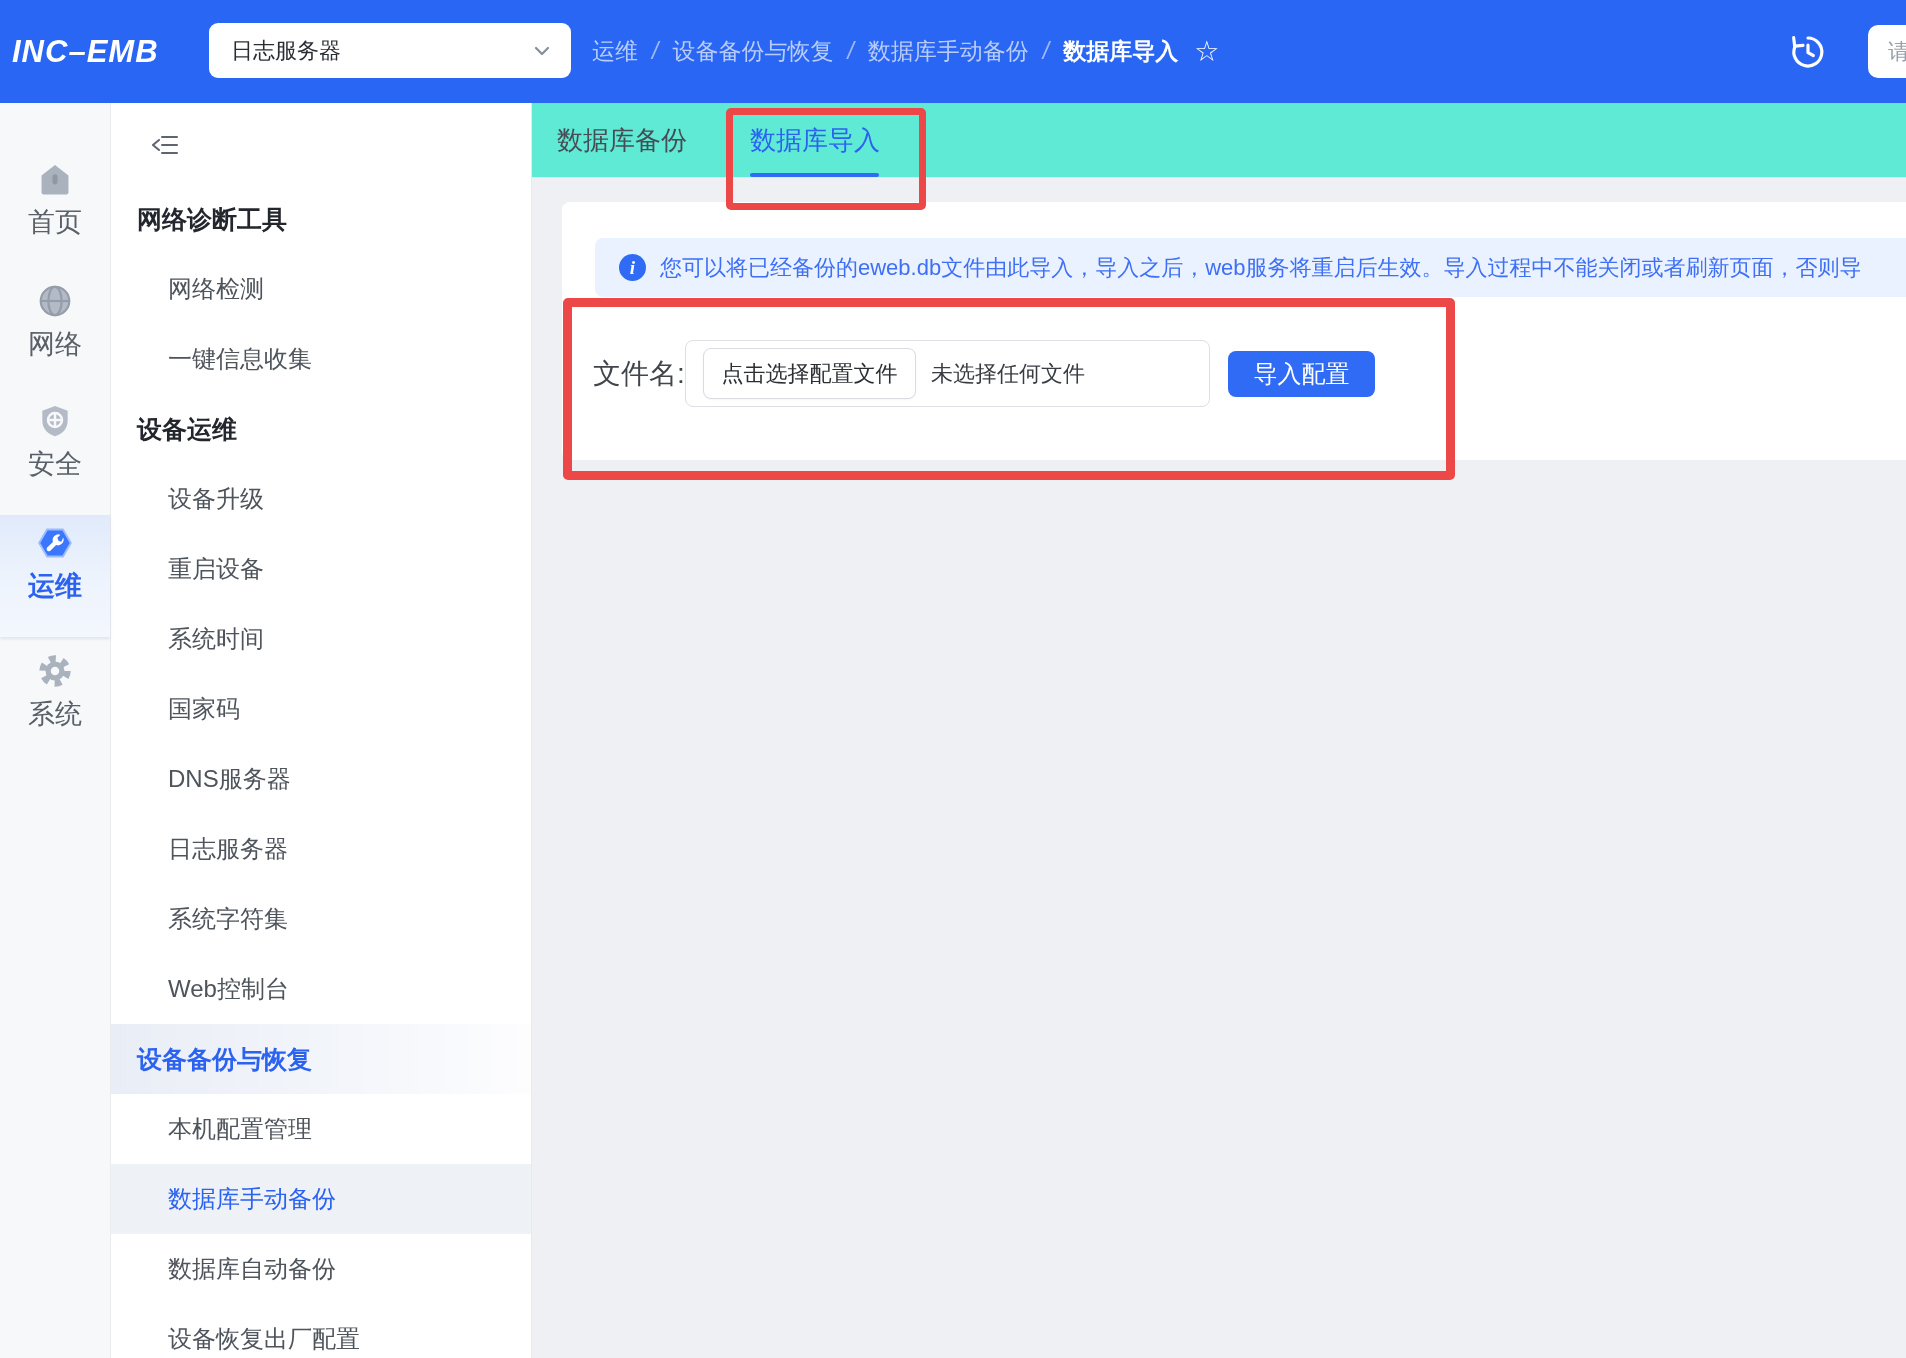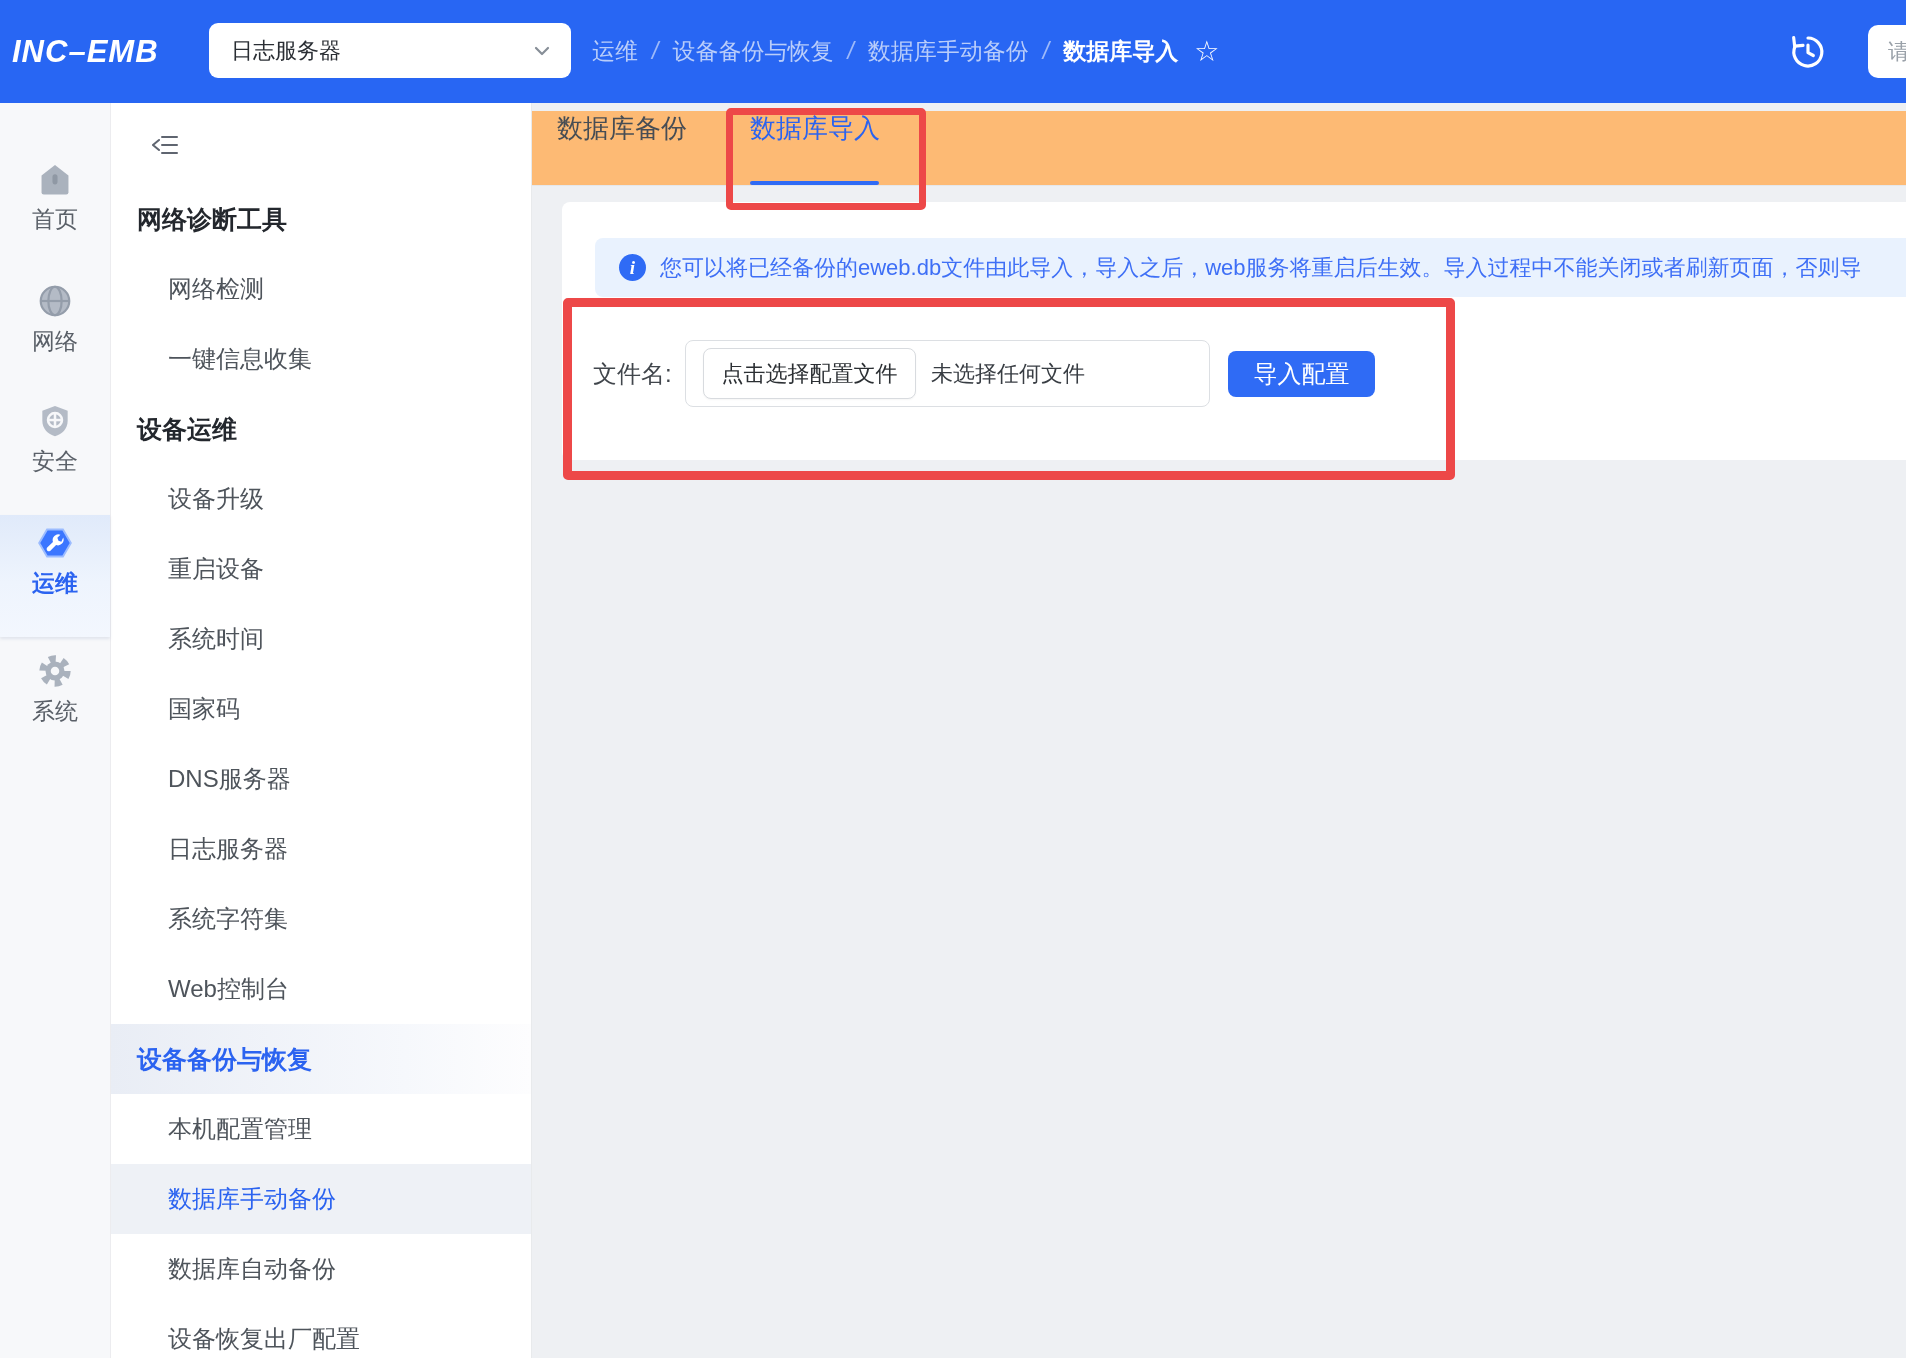--- a/index.html
+++ b/index.html
@@ -47,21 +47,21 @@
   .rail-active-band{
     position:absolute;left:0;top:412px;width:110px;height:122px;
     background:linear-gradient(180deg,#e0eafa 0%,#eef4fd 55%,#f3f7fe 100%);
     box-shadow:0 2px 3px rgba(120,140,180,.18);
   }
   .rail-item{
     position:absolute;left:0;width:110px;display:flex;flex-direction:column;
     align-items:center;cursor:pointer;
   }
   .rail-item .ric{width:38px;height:38px;}
-  .rail-item .rlb{margin-top:6px;font-size:23px;color:#5a6068;}
+  .rail-item .rlb{margin-top:6px;font-size:27px;color:#5a6068;}
   .rail-item.active .rlb{color:#2b63f0;font-weight:700;}
 
   
   .panel{
     position:absolute;left:110px;top:103px;width:421px;bottom:0;background:#fff;
     border-right:1px solid #e8eaec;z-index:2;overflow:hidden;
   }
   .collapse-btn{position:absolute;left:42px;top:30px;width:26px;height:24px;cursor:pointer;}
   .menu{position:absolute;left:0;top:81px;width:421px;}
   .mrow{height:70px;display:flex;align-items:center;cursor:pointer;white-space:nowrap;}
@@ -69,22 +69,22 @@
   .mrow.item{padding-left:58px;font-size:24px;color:#4e545b;}
   .mrow.group.active{
     color:#2b63f0;
     background:linear-gradient(90deg,#e9edf5 0%,#f6f8fc 70%,#fdfdfe 100%);
   }
   .mrow.item.active{color:#2b63f0;background:#eef1f6;}
 
   
   .main{position:absolute;left:531px;top:103px;right:0;bottom:0;background:#eef0f3;}
   .tabbar{
-    position:absolute;left:0;top:8px;right:0;height:74px;background:#fdba74;
-    border-bottom:1px solid #e5e7ea;display:flex;
+    position:absolute;left:0;top:0;right:0;height:74px;background:#5eead4;
+    border-bottom:1px solid #e5e7ea;display:flex;align-items:center;
   }
   .tab{font-size:26px;color:#474d54;cursor:pointer;}
   .tab.first{margin-left:26px;}
   .tab.second{margin-left:63px;}
   .tab.active{color:#2b63f0;}
   .tab-underline{position:absolute;left:219px;top:70px;width:129px;height:4px;background:#2f6bf5;border-radius:2px;}
 
   .card{
     position:absolute;left:31px;top:99px;right:0;height:258px;background:#fff;
     border-radius:8px 0 0 8px;
@@ -95,21 +95,21 @@
   }
   .info-badge{
     flex:0 0 auto;margin-left:24px;width:27px;height:27px;border-radius:50%;
     background:#2f6bf5;color:#fff;display:flex;align-items:center;justify-content:center;
     font-family:"Liberation Serif","DejaVu Serif",serif;font-style:italic;
     font-weight:700;font-size:19px;
   }
   .alert-text{margin-left:14px;font-size:22px;color:#3e6ff6;white-space:nowrap;overflow:hidden;}
 
   .form-row{position:absolute;left:31px;top:138px;height:67px;display:flex;align-items:center;}
-  .form-label{width:92px;font-size:24px;color:#41464c;flex:0 0 auto;}
+  .form-label{width:92px;font-size:28px;color:#41464c;flex:0 0 auto;}
   .file-input{
     position:relative;width:523px;height:65px;background:#fff;border:1px solid #dcdfe3;
     border-radius:8px;flex:0 0 auto;cursor:pointer;
   }
   .file-btn{
     position:absolute;left:17px;top:7px;width:211px;height:49px;background:#fff;
     border:1px solid #d8dbdf;border-radius:8px;display:flex;align-items:center;
     justify-content:center;font-size:22px;color:#2b2f33;cursor:pointer;
     box-shadow:0 1px 2px rgba(0,0,0,.04);
   }

